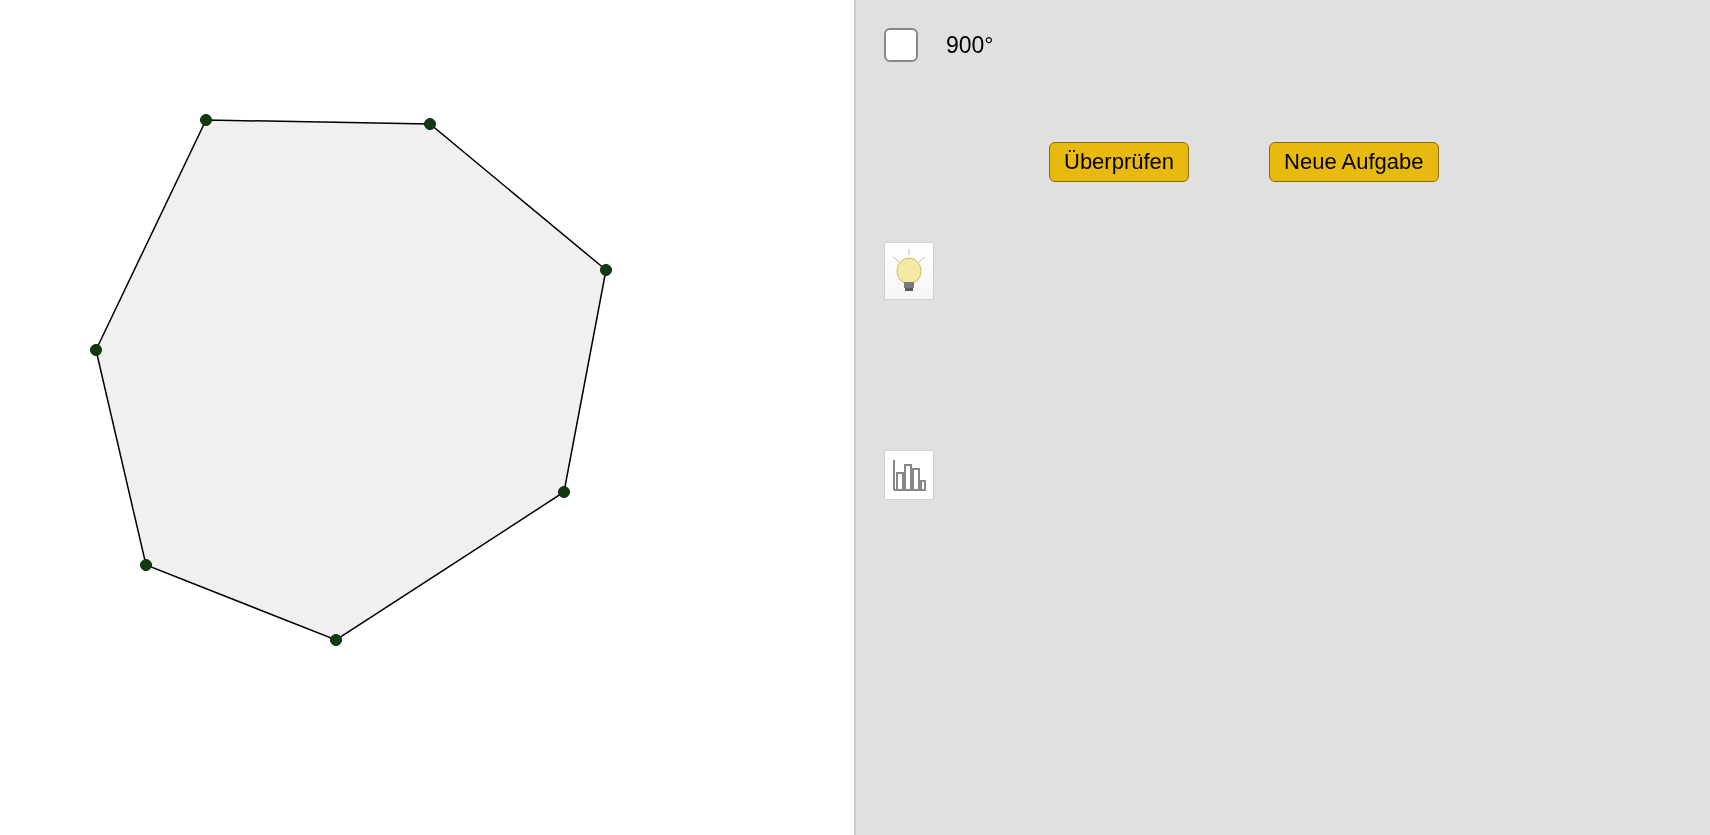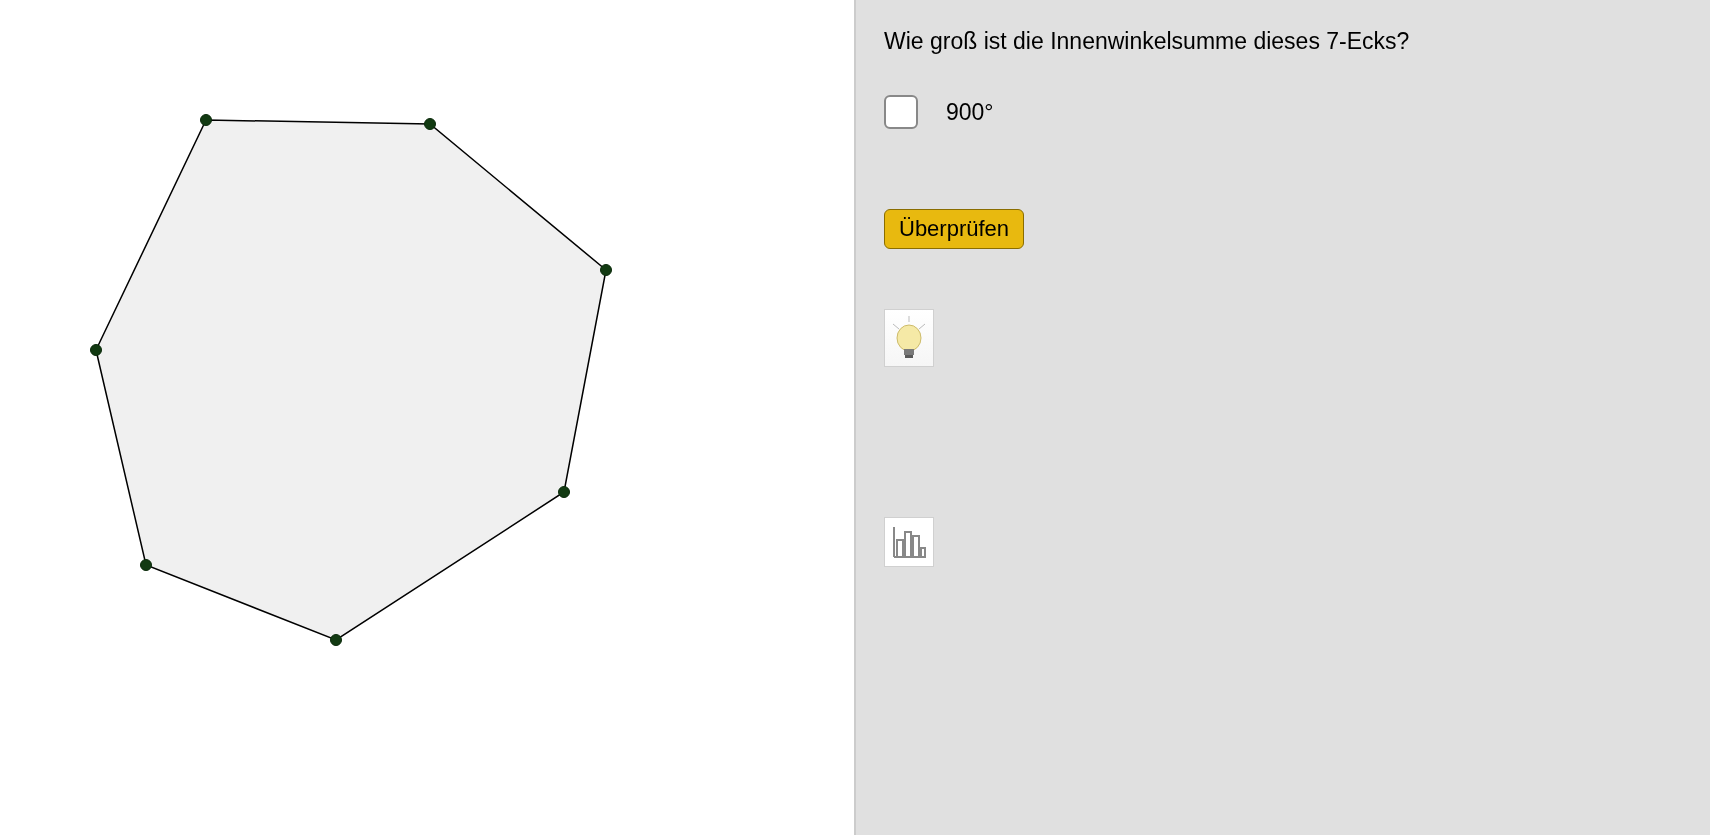--- a/index.html
+++ b/index.html
@@ -62,20 +62,21 @@
     box-sizing: border-box;
     cursor: pointer;
   }
   .option-label {
     font-size: 23px;
     color: #000;
   }
   .button-row {
     display: flex;
     gap: 80px;
+    margin-left: 165px;
     margin-bottom: 60px;
   }
   .btn {
     font-size: 22px;
     color: #000;
     background: #e8b90f;
     border: 1px solid #8a6d00;
     border-radius: 6px;
     padding: 6px 14px;
     cursor: pointer;
@@ -119,31 +120,31 @@
         <circle cx="336" cy="640" r="5.5" fill="#123a12" stroke="#0a2a0a" stroke-width="1"></circle>
         <circle cx="146" cy="565" r="5.5" fill="#123a12" stroke="#0a2a0a" stroke-width="1"></circle>
         <circle cx="96" cy="350" r="5.5" fill="#123a12" stroke="#0a2a0a" stroke-width="1"></circle>
       </svg>
   </div>
 
   <div class="divider"></div>
 
   <div class="right-pane">
 
-    <div class="question">Wie groß ist die Innenwinkelsumme dieses 7-Ecks?</div>
 
     <div class="options">
       <div class="option-row">
         <div class="checkbox"></div>
         <div class="option-label">900°</div>
       </div>
     </div>
 
     <div class="button-row">
       <button class="btn">Überprüfen</button>
+      <button class="btn">Neue Aufgabe</button>
     </div>
 
     <div class="hint-tile">
       <svg width="40" height="48" viewBox="0 0 40 48">
         <line x1="4" y1="10" x2="10" y2="15" stroke="#bbb" stroke-width="1"></line>
         <line x1="36" y1="10" x2="30" y2="15" stroke="#bbb" stroke-width="1"></line>
         <line x1="20" y1="2" x2="20" y2="8" stroke="#bbb" stroke-width="1"></line>
         <ellipse cx="20" cy="24" rx="12" ry="13" fill="#f5e9a6" stroke="#cdbb6a" stroke-width="1"></ellipse>
         <rect x="15" y="35" width="10" height="6" fill="#7a7a7a"></rect>
         <rect x="16" y="41" width="8" height="3" fill="#5a5a5a"></rect>

